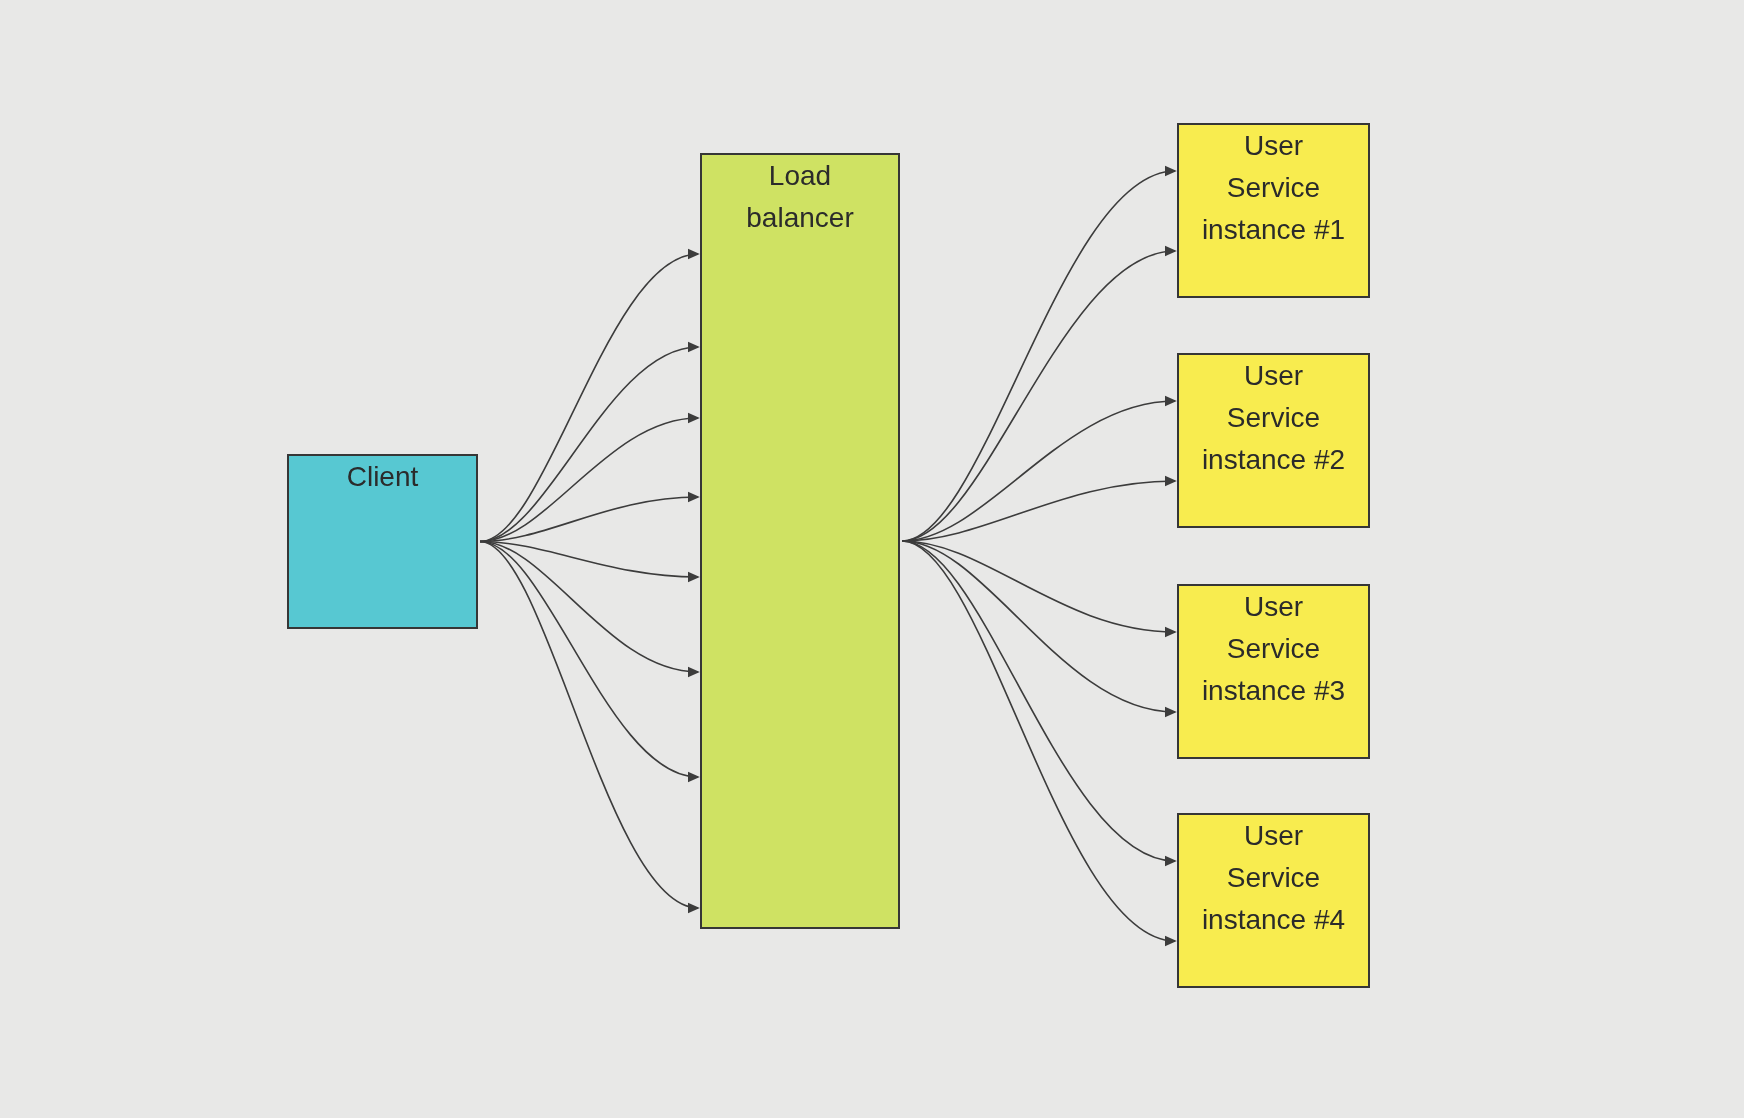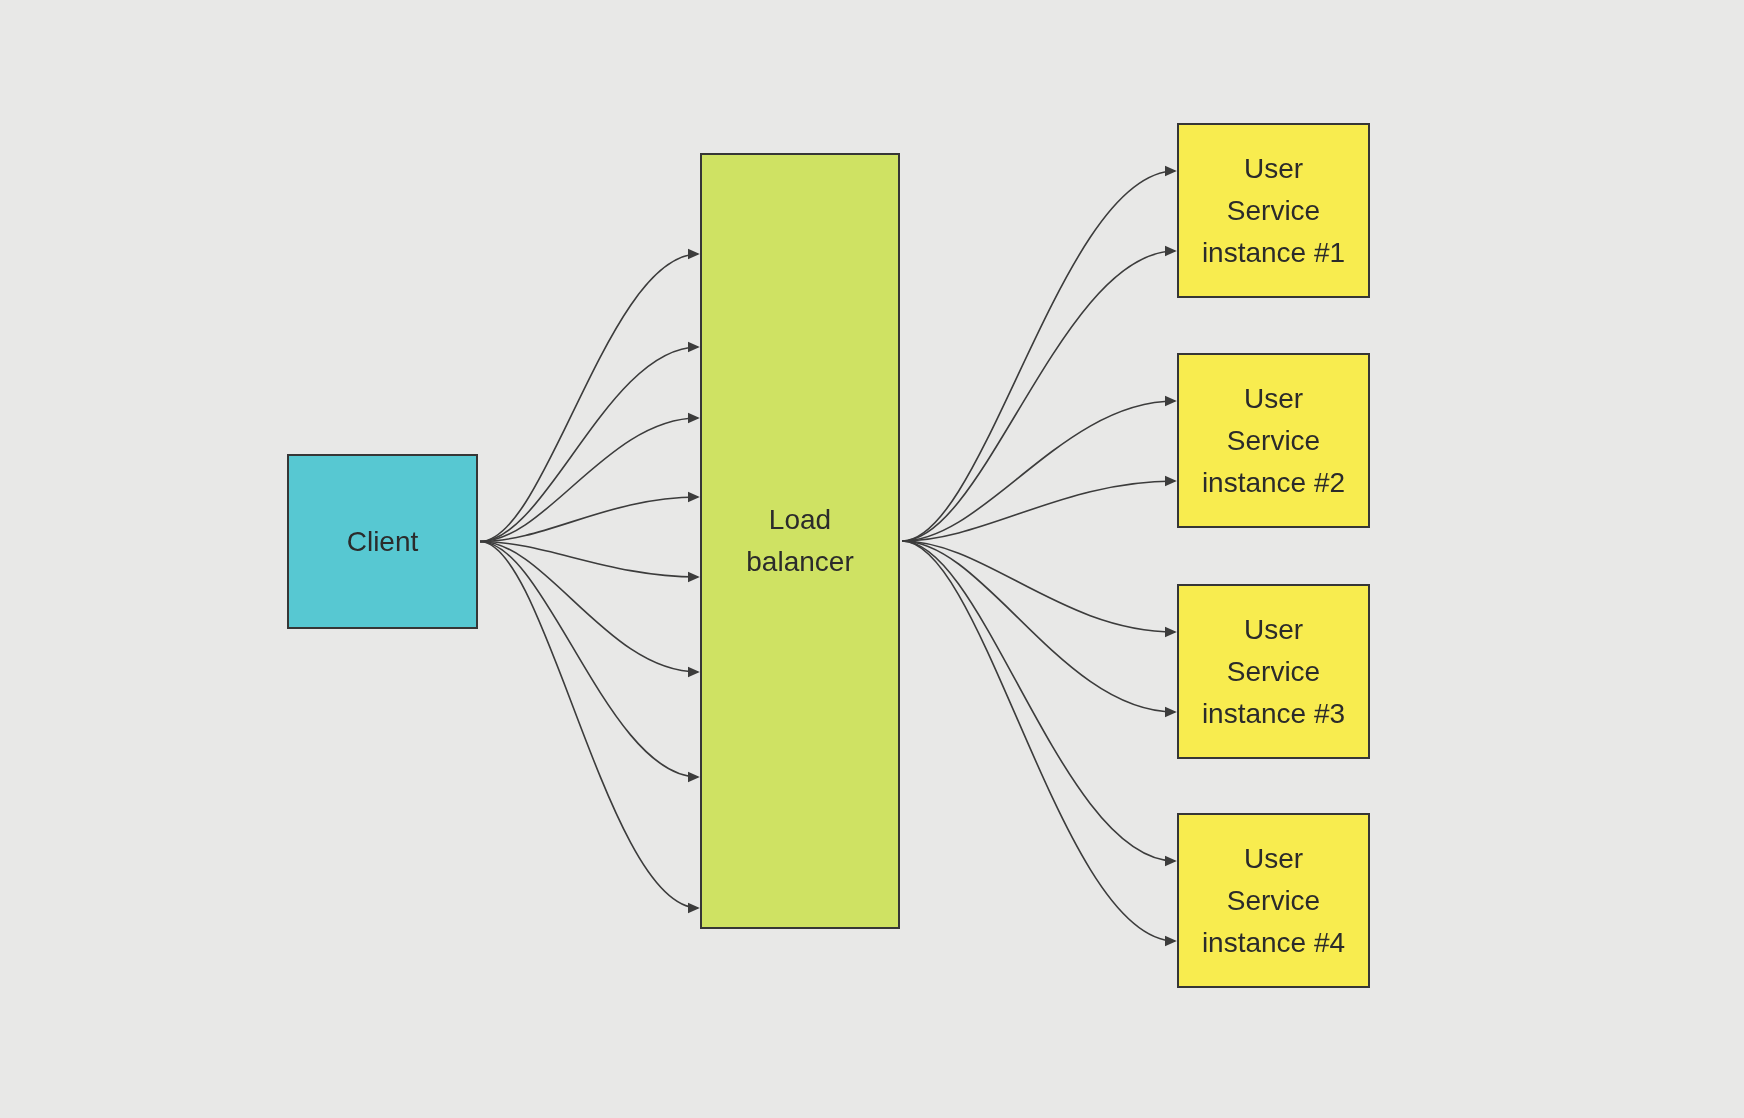--- a/index.html
+++ b/index.html
@@ -15,21 +15,21 @@
 
   svg.edges-layer {
     position: absolute;
     left: 0; top: 0;
     width: 1744px; height: 1118px;
   }
 
   .node {
     position: absolute;
     display: flex;
-    align-items: center;
+    align-items: flex-start;
     justify-content: center;
     text-align: center;
     border: 2px solid #363636;
     color: #2b2b2b;
     font-size: 28px;
     line-height: 1.5;
   }
 
   .node .label { white-space: pre-line; }
 

